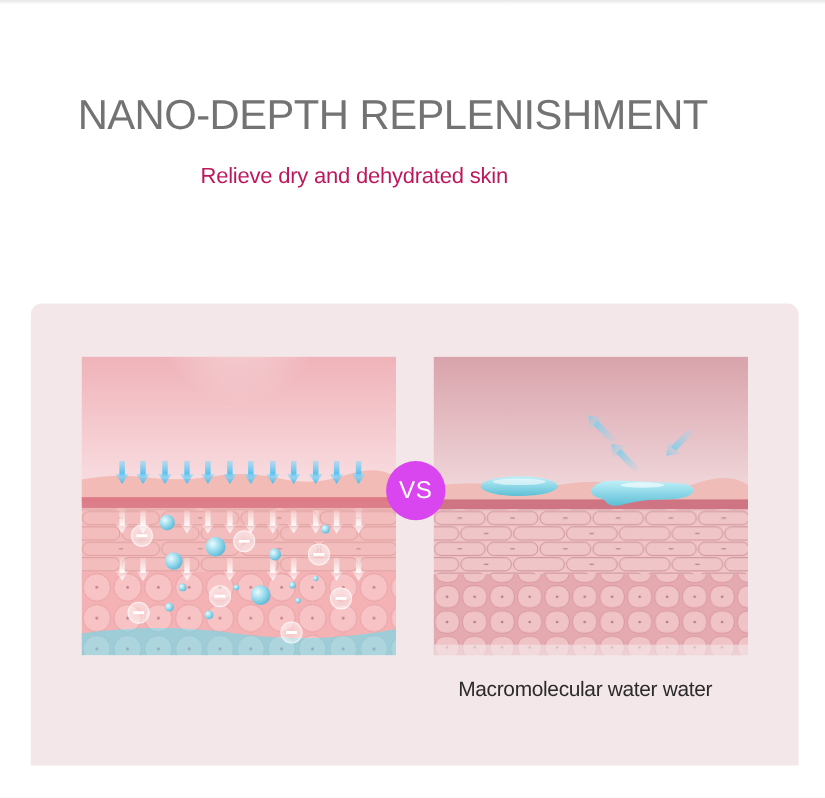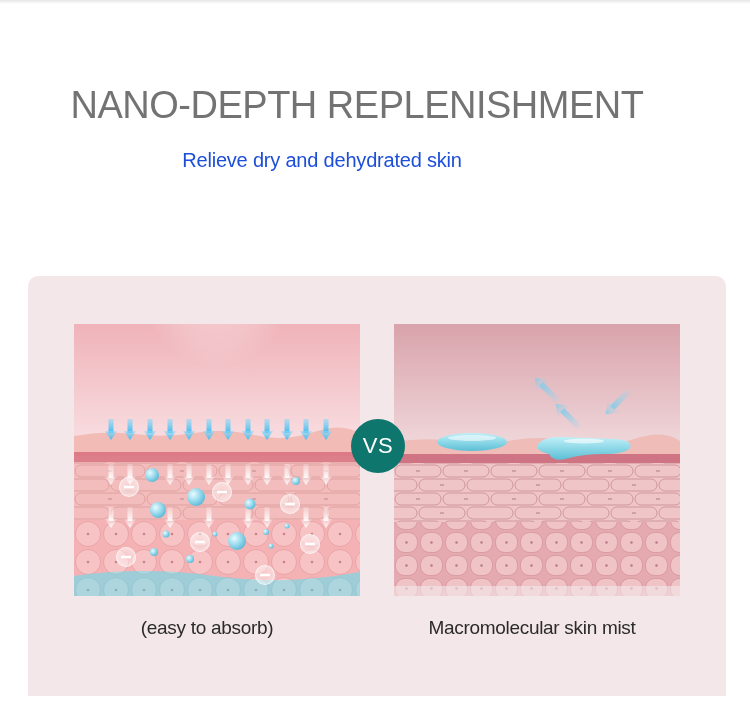--- a/index.html
+++ b/index.html
@@ -3,29 +3,29 @@
 <meta charset="utf-8">
 <style>
   * { box-sizing: border-box; margin: 0; padding: 0; }
   html, body { width: 750px; height: 725px; background: #ffffff; overflow: hidden; }
   body { position: relative; font-family: "Liberation Sans", "DejaVu Sans", sans-serif; color: #262626; }
   .top-shade { position: absolute; left: 0; top: 0; width: 750px; height: 4px;
     background: linear-gradient(#e6e6e6, rgba(255,255,255,0)); }
   .title { position: absolute; top: 84px; left: 0; width: 688px; text-align: center;
     font-size: 38px; letter-spacing: -0.5px; color: #737373; font-weight: normal; margin-left: 13px; }
   .subtitle { position: absolute; top: 149px; left: 0; width: 644px; text-align: center;
-    font-size: 20px; color: #1d4ed8; letter-spacing: -0.2px; }
+    font-size: 20px; color: #be185d; letter-spacing: -0.2px; }
   .panel { position: absolute; left: 28px; top: 276px; width: 698px; height: 420px;
     background: #f3e7e9; border-radius: 10px 10px 0 0; }
   .img { position: absolute; top: 324px; width: 286px; height: 272px; overflow: hidden; }
   .img-left { left: 74px; }
   .img-right { left: 394px; }
   .img svg { display: block; }
   .vs { position: absolute; left: 351px; top: 419px; width: 54px; height: 54px; border-radius: 50%;
-    background: #0f766e; color: #fff; font-size: 22px; text-align: center; line-height: 54px;
+    background: #d946ef; color: #fff; font-size: 22px; text-align: center; line-height: 54px;
     letter-spacing: 0.5px; }
   .caption { position: absolute; top: 614px; width: 260px; text-align: center;
     font-size: 19px; line-height: 27px; color: #2b2b2b; letter-spacing: -0.3px; }
   .cap-left { left: 77px; }
   .cap-right { left: 402px; }
 </style>
 </head>
 <body>
 
 <div class="top-shade"></div>
@@ -337,18 +337,17 @@
     <ellipse cx="78" cy="118" rx="35" ry="9" fill="url(#drop)"></ellipse>
     <ellipse cx="78" cy="114" rx="24" ry="3" fill="#ffffff" opacity="0.55"></ellipse>
     <path d="M144 120 Q150 112 170 113 Q195 114 220 115 Q240 116 236 124 Q230 130 210 130 Q190 130 175 134 Q160 139 155 130 Q140 126 144 120 Z" fill="url(#drop)"></path>
     <ellipse cx="190" cy="117" rx="20" ry="2.5" fill="#ffffff" opacity="0.6"></ellipse>
   </svg>
 </div>
 
 <div class="vs">VS</div>
 
 <div class="caption cap-left">
-  <div>(easy to absorb)</div>
 </div>
 
 <div class="caption cap-right">
-  <div>Macromolecular skin mist</div>
+  <div>Macromolecular water water</div>
 </div>
 
 </body></html>

